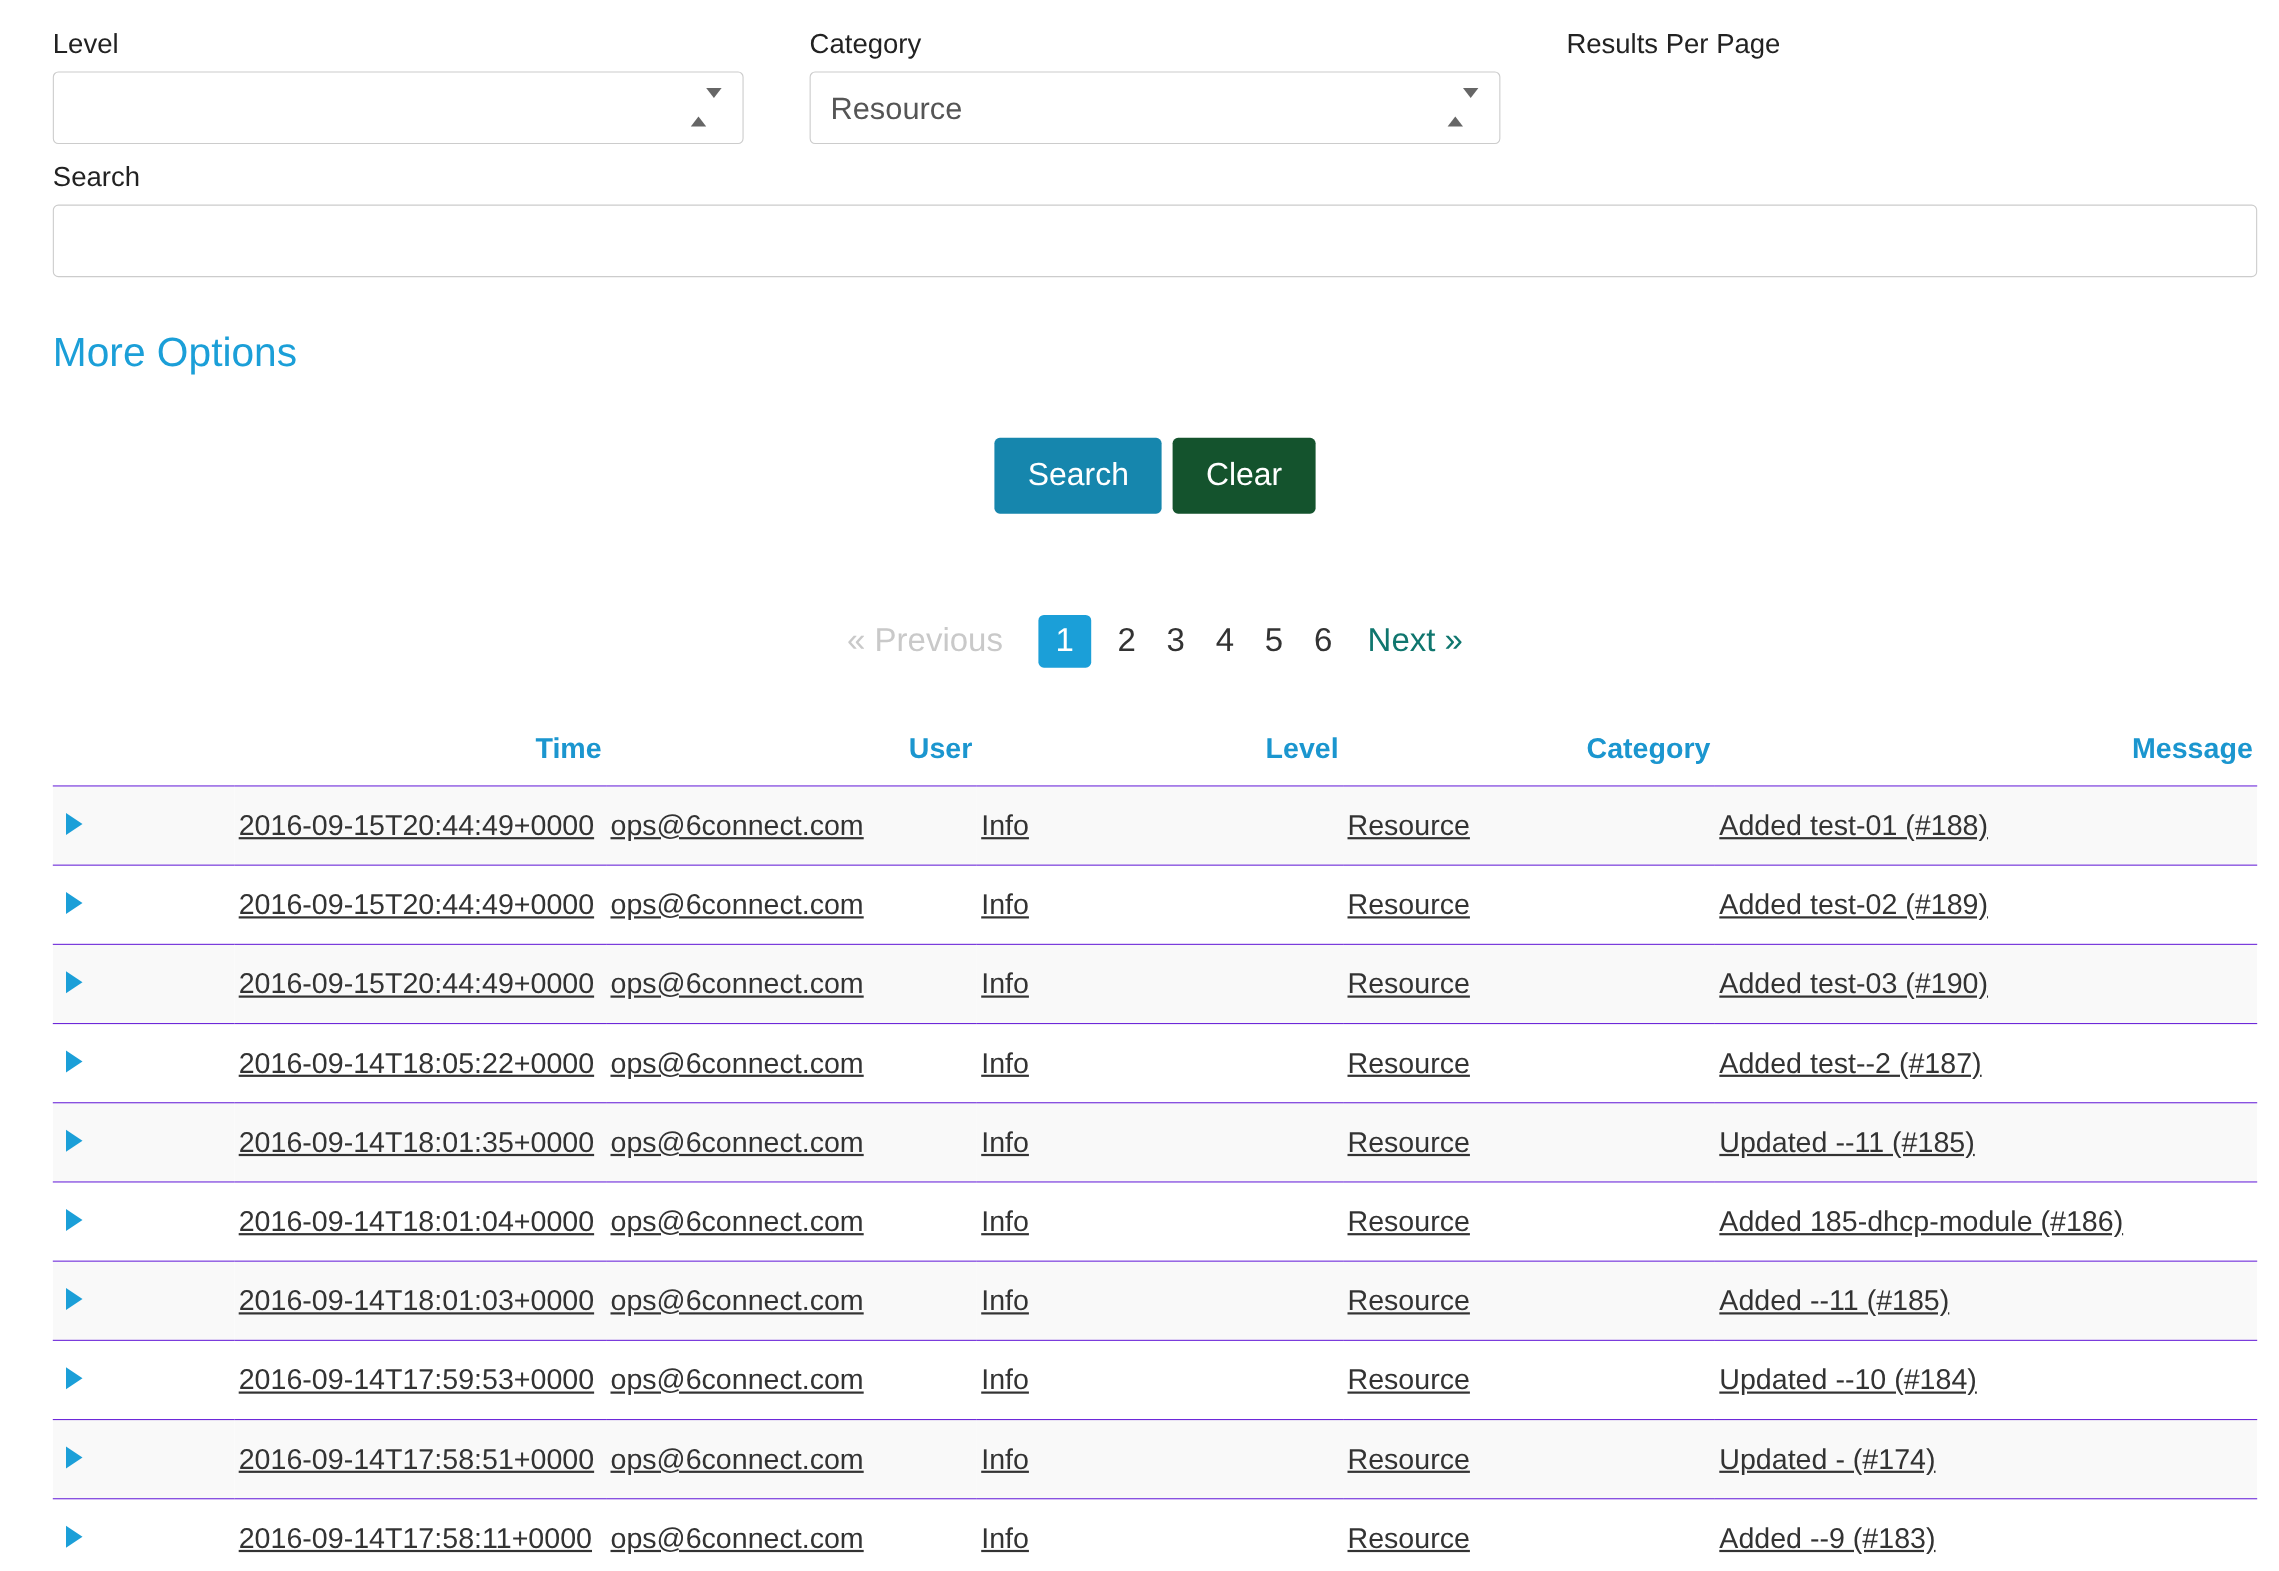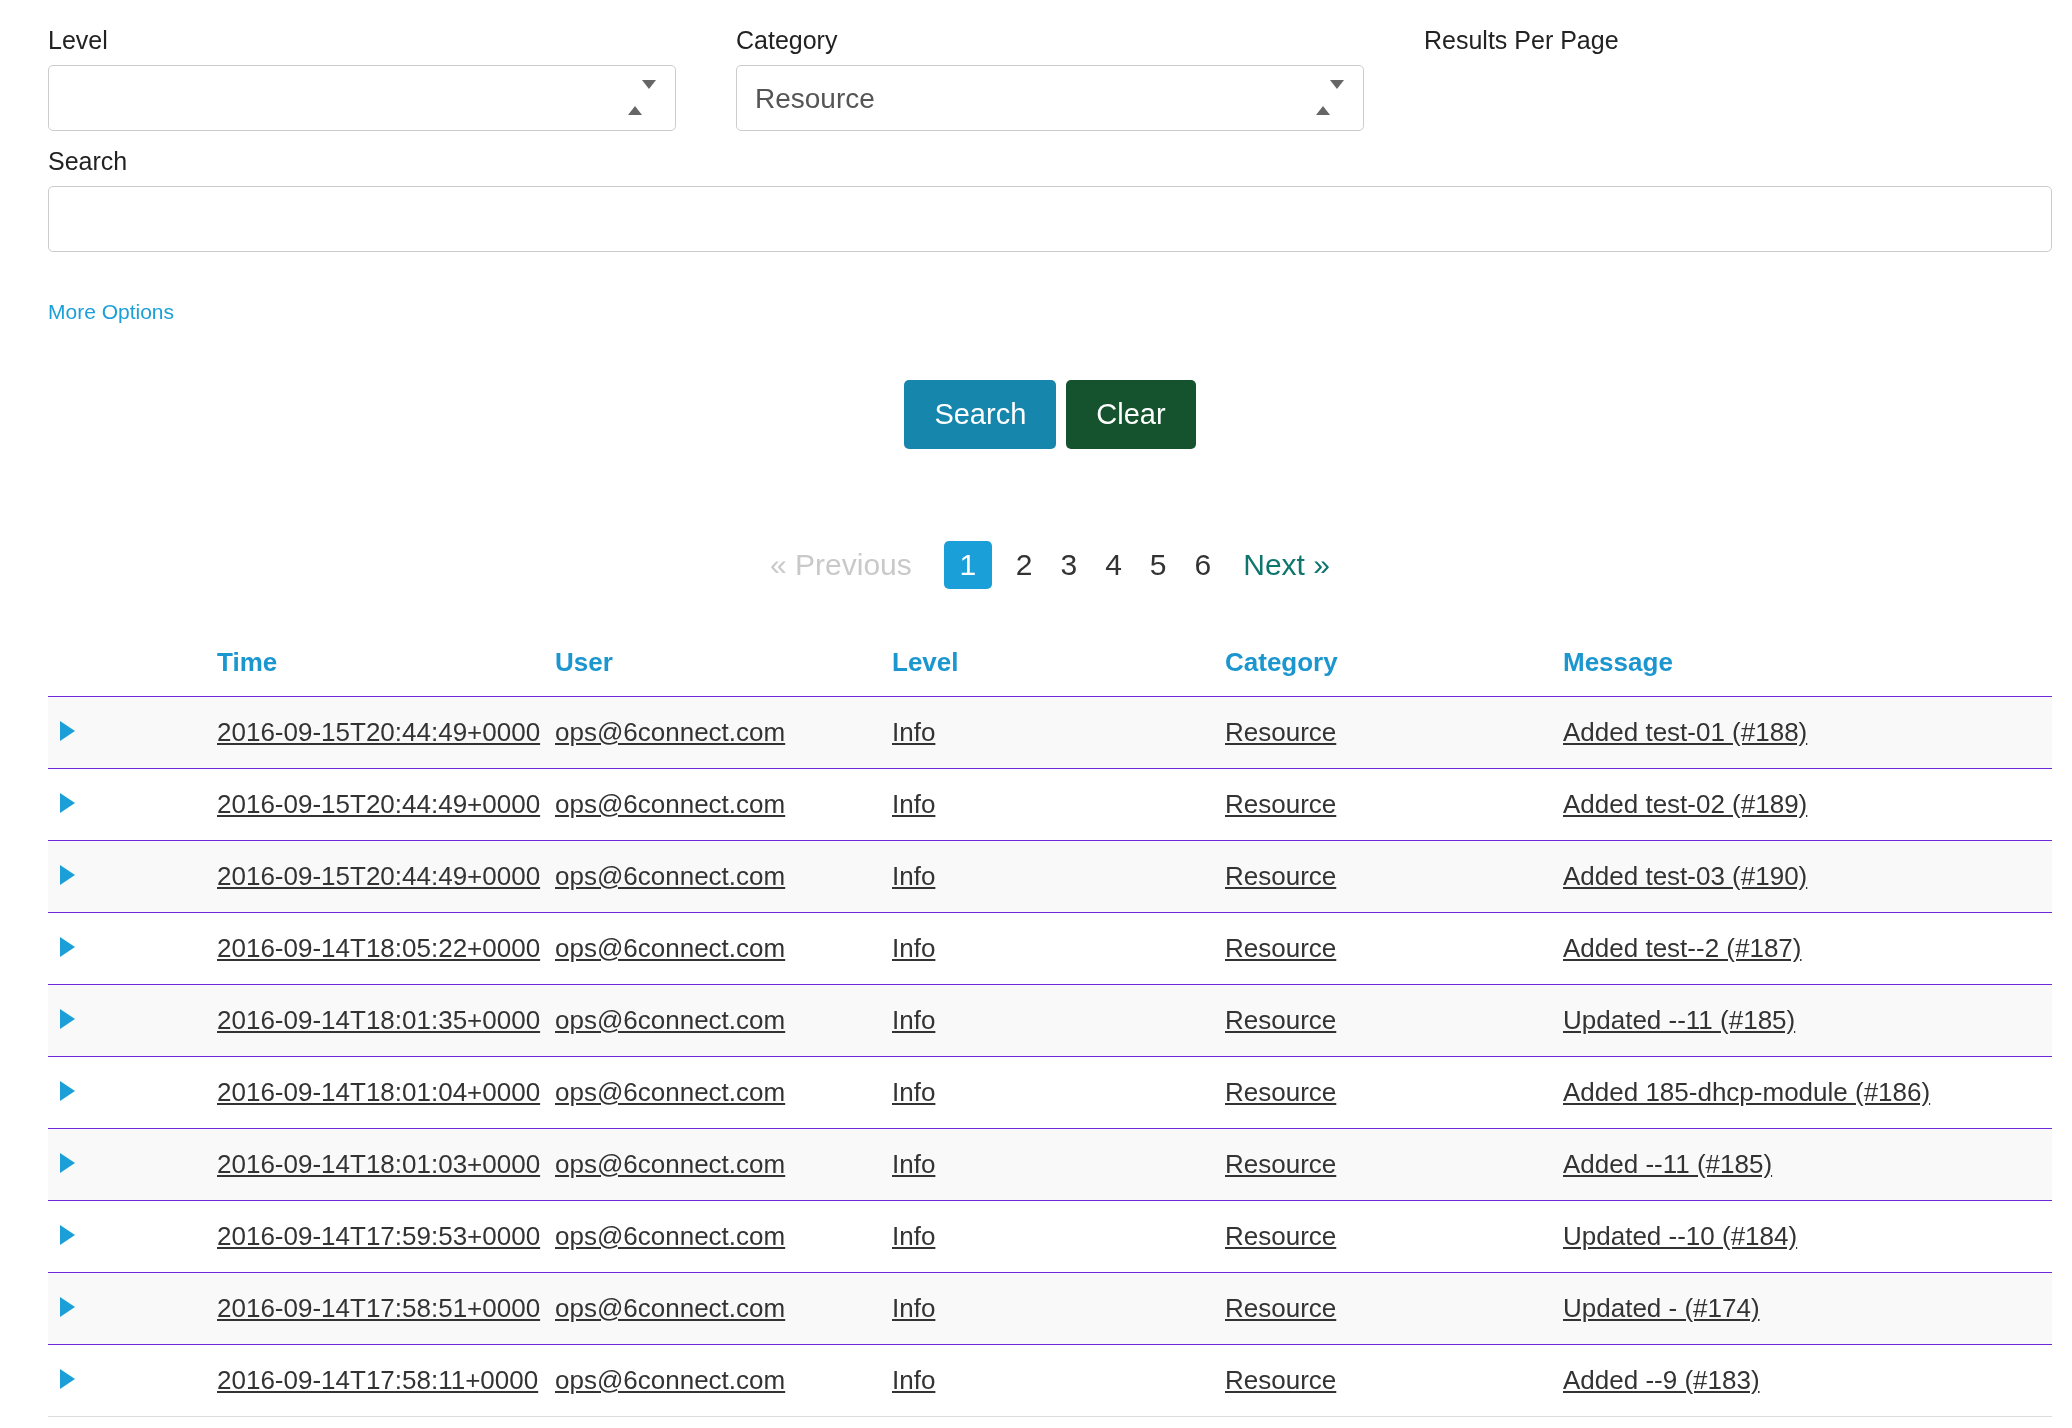--- a/index.html
+++ b/index.html
@@ -56,21 +56,21 @@
     border-left: 7px solid transparent;
     border-right: 7px solid transparent;
     border-top: 9px solid #666;
   }
   .search-row { margin-top: 16px; }
   .search-row .text-input { height: 66px; }
 
   .more-options {
     display: inline-block;
     margin-top: 48px;
-    font-size: 21px;
+    font-size: 37px;
     color: #1b9fd8;
     text-decoration: none;
     cursor: pointer;
   }
 
   
   .button-row {
     display: flex;
     justify-content: center;
     gap: 10px;
@@ -109,21 +109,21 @@
   .page-next { color: #0f766e; margin-left: 18px; cursor: pointer; }
 
   
   table.log-table {
     width: 100%;
     border-collapse: collapse;
     margin-top: 36px;
     table-layout: fixed;
   }
   .log-table th {
-    text-align: left;
+    text-align: right;
     color: #1b96cf;
     font-weight: bold;
     font-size: 26px;
     padding: 22px 4px 18px 4px;
   }
   .log-table td {
     font-size: 26px;
     color: #333;
     padding: 20px 4px;
     border-top: 1px solid #6d28d9;

